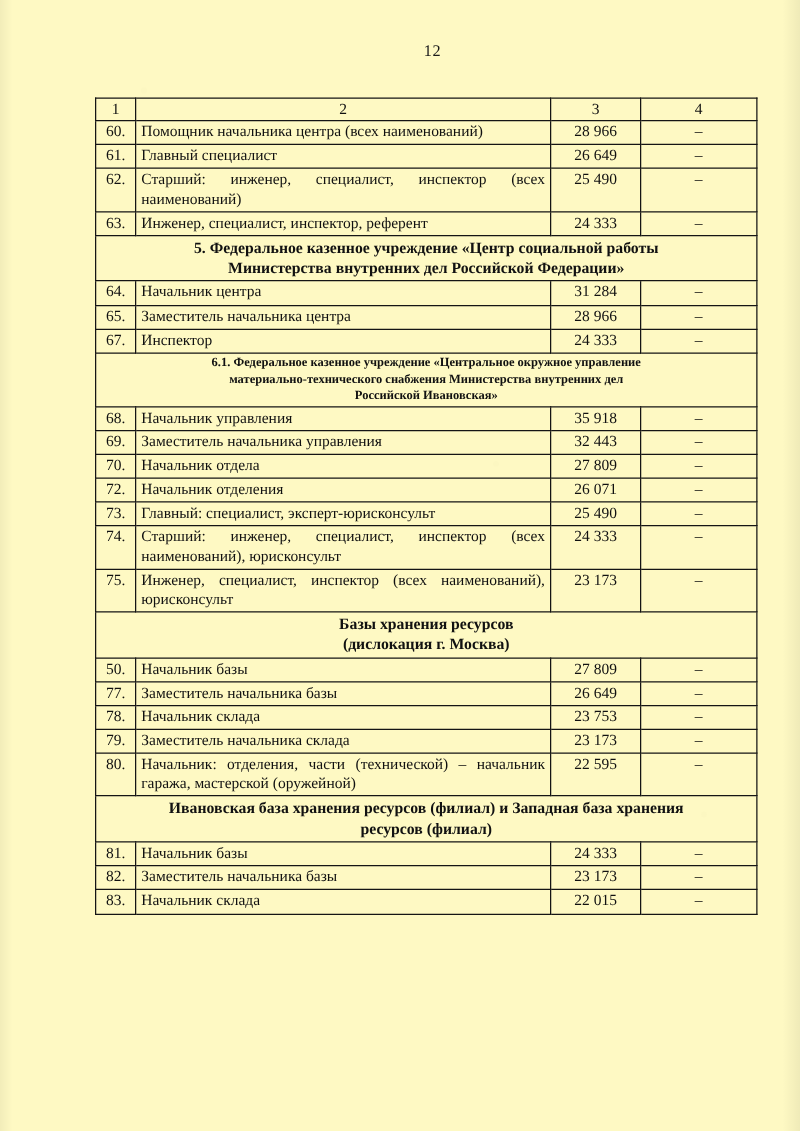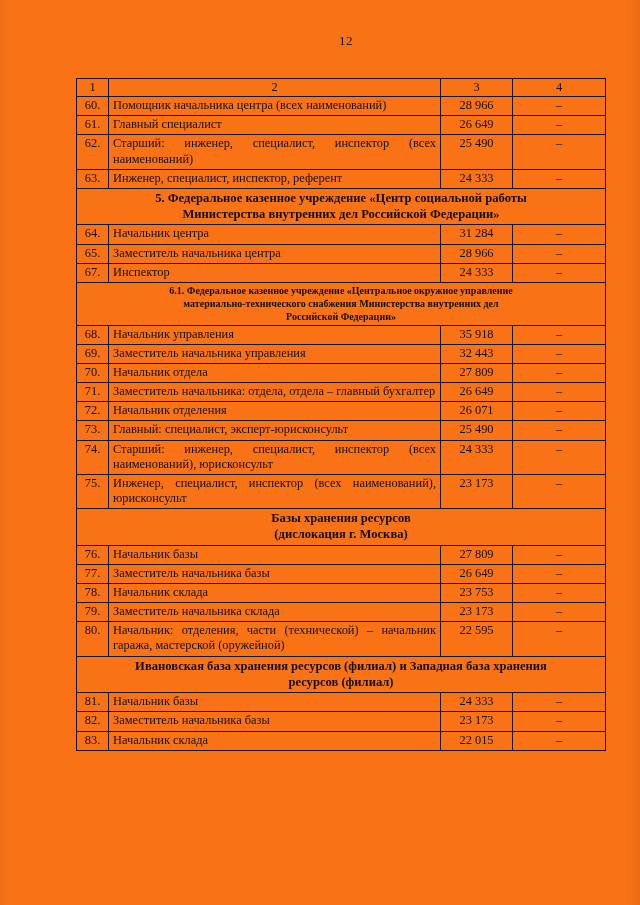--- a/index.html
+++ b/index.html
@@ -15,21 +15,21 @@
     position: relative;
     overflow: hidden;
   }
 
   .page {
     position: absolute;
     left: 0;
     top: 0;
     width: 640px;
     height: 905px;
-    background: #f97316;
+    background: #fef9c3;
   }
 
   
   .scan-edge-left {
     position: absolute;
     left: 0; top: 0;
     width: 10px; height: 905px;
     background: linear-gradient(90deg, rgba(0,0,0,0.05), rgba(0,0,0,0));
     pointer-events: none;
   }
@@ -205,45 +205,39 @@
         <tr>
           <td class="num">67.</td>
           <td class="name">Инспектор</td>
           <td class="val">24 333</td>
           <td class="extra">–</td>
         </tr>
         <tr>
           <td class="subsection" colspan="4">
             <span class="line">6.1. Федеральное казенное учреждение «Центральное окружное управление</span>
             <span class="line">материально-технического снабжения Министерства внутренних дел</span>
-            <span class="line">Российской Федерации»</span>
+            <span class="line">Российской Ивановская»</span>
           </td>
         </tr>
         <tr>
           <td class="num">68.</td>
           <td class="name">Начальник управления</td>
           <td class="val">35 918</td>
           <td class="extra">–</td>
         </tr>
         <tr>
           <td class="num">69.</td>
           <td class="name">Заместитель начальника управления</td>
           <td class="val">32 443</td>
           <td class="extra">–</td>
         </tr>
         <tr>
           <td class="num">70.</td>
           <td class="name">Начальник отдела</td>
           <td class="val">27 809</td>
-          <td class="extra">–</td>
-        </tr>
-        <tr>
-          <td class="num">71.</td>
-          <td class="name">Заместитель начальника: отдела, отдела – главный бухгалтер</td>
-          <td class="val">26 649</td>
           <td class="extra">–</td>
         </tr>
         <tr>
           <td class="num">72.</td>
           <td class="name">Начальник отделения</td>
           <td class="val">26 071</td>
           <td class="extra">–</td>
         </tr>
         <tr>
           <td class="num">73.</td>
@@ -263,21 +257,21 @@
           <td class="val">23 173</td>
           <td class="extra">–</td>
         </tr>
         <tr>
           <td class="section" colspan="4">
             <span class="line">Базы хранения ресурсов</span>
             <span class="line">(дислокация г. Москва)</span>
           </td>
         </tr>
         <tr>
-          <td class="num">76.</td>
+          <td class="num">50.</td>
           <td class="name">Начальник базы</td>
           <td class="val">27 809</td>
           <td class="extra">–</td>
         </tr>
         <tr>
           <td class="num">77.</td>
           <td class="name">Заместитель начальника базы</td>
           <td class="val">26 649</td>
           <td class="extra">–</td>
         </tr>

